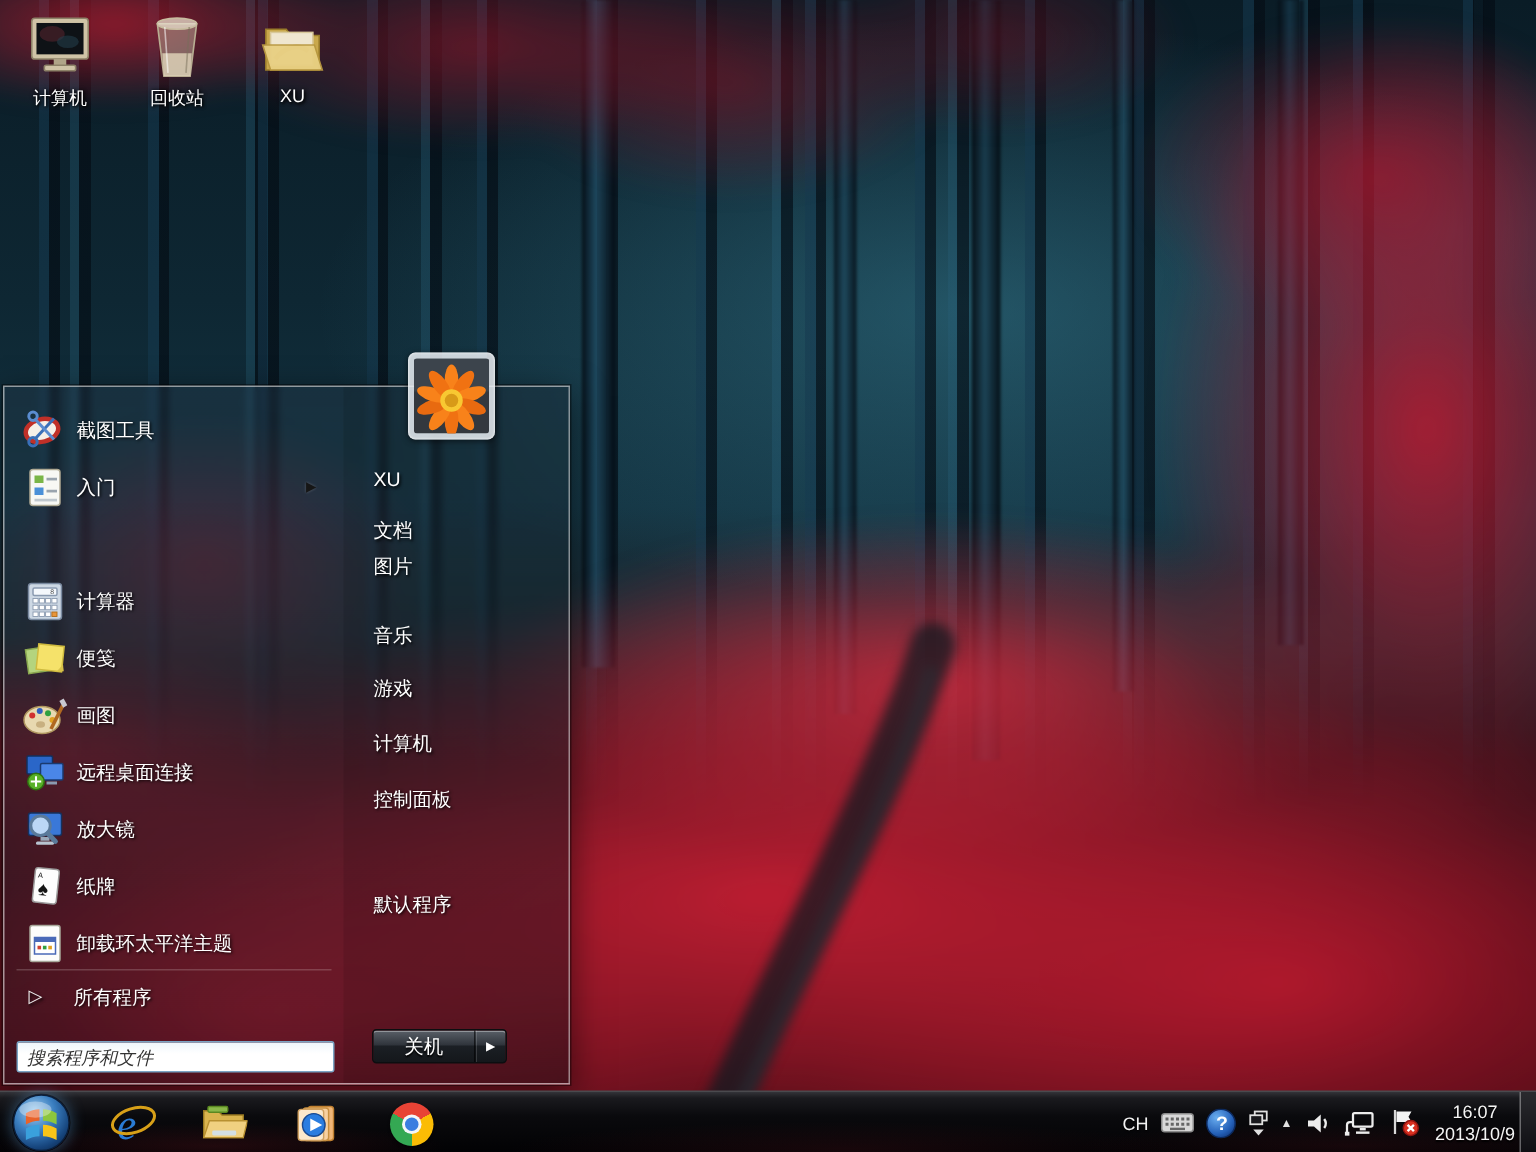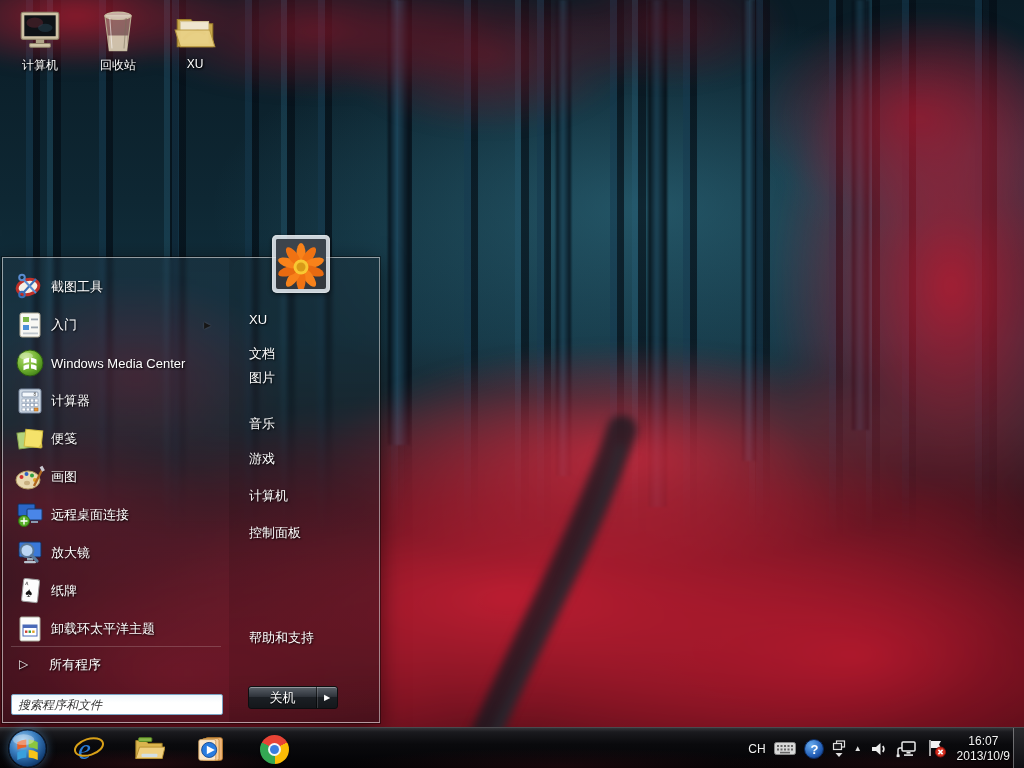--- a/index.html
+++ b/index.html
@@ -202,38 +202,20 @@
           <rect x="8" y="7" width="6" height="5" fill="#7ab648"></rect>
           <rect x="16" y="8.5" width="7" height="1.8" fill="#9aa4ae"></rect>
           <rect x="8" y="15" width="6" height="5" fill="#4a90d8"></rect>
           <rect x="16" y="16.5" width="7" height="1.8" fill="#9aa4ae"></rect>
           <rect x="8" y="22.5" width="15" height="1.8" fill="#c0c8ce"></rect>
         </svg>
         <span class="mlabel">入门</span>
         <span class="submenu-arrow">▶</span>
       </div>
 
-      <div class="mitem" style="top:86px;">
-        <svg class="micon" viewBox="0 0 30 30">
-          <defs>
-              <radialGradient id="wmcg" cx="35%" cy="30%" r="80%">
-            <stop offset="0" stop-color="#b6e06e"></stop>
-                <stop offset="0.6" stop-color="#6cae2e"></stop>
-                <stop offset="1" stop-color="#3c7a14"></stop>
-          </radialGradient>
-            </defs>
-          <circle cx="15" cy="15" r="13" fill="url(#wmcg)" stroke="#2c5c10"></circle>
-          <path d="M8.5 11.5 Q11.5 9.8 14 9.8 L14 14.2 Q11 14.2 8.5 15.8 Z" fill="#fff"></path>
-          <path d="M16 9.8 Q18.5 9.8 21.5 11.5 L21.5 15.8 Q19 14.2 16 14.2 Z" fill="#fff"></path>
-          <path d="M8.5 17.8 Q11 16.2 14 16.2 L14 20.6 Q11.5 20.6 8.5 22.2 Z" fill="#fff"></path>
-          <path d="M16 16.2 Q19 16.2 21.5 17.8 L21.5 22.2 Q18.5 20.6 16 20.6 Z" fill="#fff"></path>
-          <ellipse cx="11" cy="8" rx="7" ry="3.5" fill="rgba(255,255,255,0.35)"></ellipse>
-        </svg>
-        <span class="mlabel">Windows Media Center</span>
-      </div>
 
       <div class="mitem" style="top:124px;">
         <svg class="micon" viewBox="0 0 30 30">
           <rect x="4" y="3" width="22" height="24" rx="2" fill="#cdd8e4" stroke="#7a8aa0"></rect>
           <rect x="7" y="6" width="16" height="5" rx="1" fill="#f4f8fc" stroke="#8a9ab0"></rect>
           <text x="18.5" y="10.3" font-size="4.5" fill="#444" font-family="sans-serif">8</text>
           <g fill="#ffffff" stroke="#8a9ab0" stroke-width="0.6">
             <rect x="7" y="13" width="3.4" height="3"></rect>
               <rect x="11.2" y="13" width="3.4" height="3"></rect>
               <rect x="15.4" y="13" width="3.4" height="3"></rect>
@@ -343,22 +325,22 @@
         </div>
       <div class="ritem" style="top:186px;">
           <span>游戏</span>
         </div>
       <div class="ritem" style="top:223px;">
           <span>计算机</span>
         </div>
       <div class="ritem" style="top:260px;">
           <span>控制面板</span>
         </div>
-      <div class="ritem" style="top:365px;">
-          <span>帮助和支持</span>
+      <div class="ritem" style="top:330px;">
+          <span>默认程序</span>
         </div>
     </div>
 
     <div class="avatar">
       <svg class="aimg" viewBox="0 0 50 50">
         <rect width="50" height="50" fill="#33383e"></rect>
         <rect width="50" height="22" fill="#3c444c"></rect>
         <g>
           <g transform="rotate(0 25 28)">
               <ellipse cx="25" cy="15" rx="4.6" ry="11" fill="#f8821a"></ellipse>

